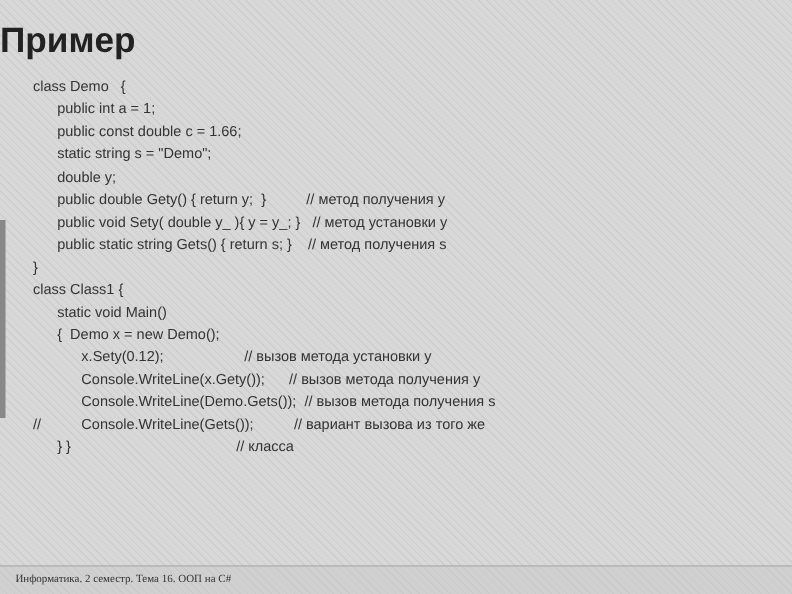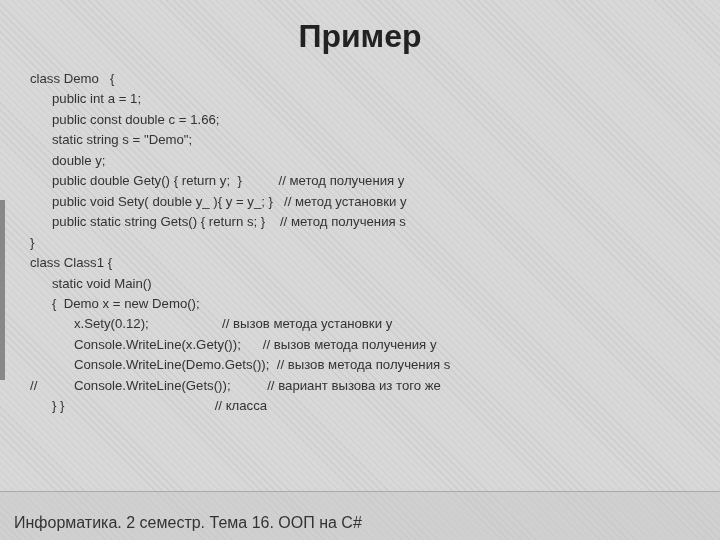--- a/index.html
+++ b/index.html
@@ -22,21 +22,21 @@
         transparent 4px,
         rgba(180,180,180,0.3) 4px,
         rgba(180,180,180,0.3) 5px
       );
       position: relative;
       display: flex;
       flex-direction: column;
     }
 
     .slide-title {
-      text-align: center;
+      text-align: left;
       font-size: 32px;
       font-weight: bold;
       color: #222;
       padding: 18px 0 10px 0;
       font-family: Arial, sans-serif;
     }
 
     .slide-content {
       flex: 1;
       padding: 4px 30px 10px 30px;
@@ -46,24 +46,24 @@
 
     .code-block {
       font-family: Liberation Sans, sans-serif;
       font-size: 13.2px;
       line-height: 1.55;
       color: #333;
       white-space: pre;
     }
 
     .slide-footer {
-      padding: 22px 14px 8px 14px;
-      font-size: 16px;
+      padding: 6px 14px 8px 14px;
+      font-size: 10px;
       color: #333;
-      font-family: Liberation Sans, sans-serif;
+      font-family: Liberation Serif, serif;
       border-top: 1px solid #aaa;
       background: rgba(200,200,200,0.5);
     }
 
     .left-accent {
       position: absolute;
       left: 0;
       top: 200px;
       width: 5px;
       height: 180px;

